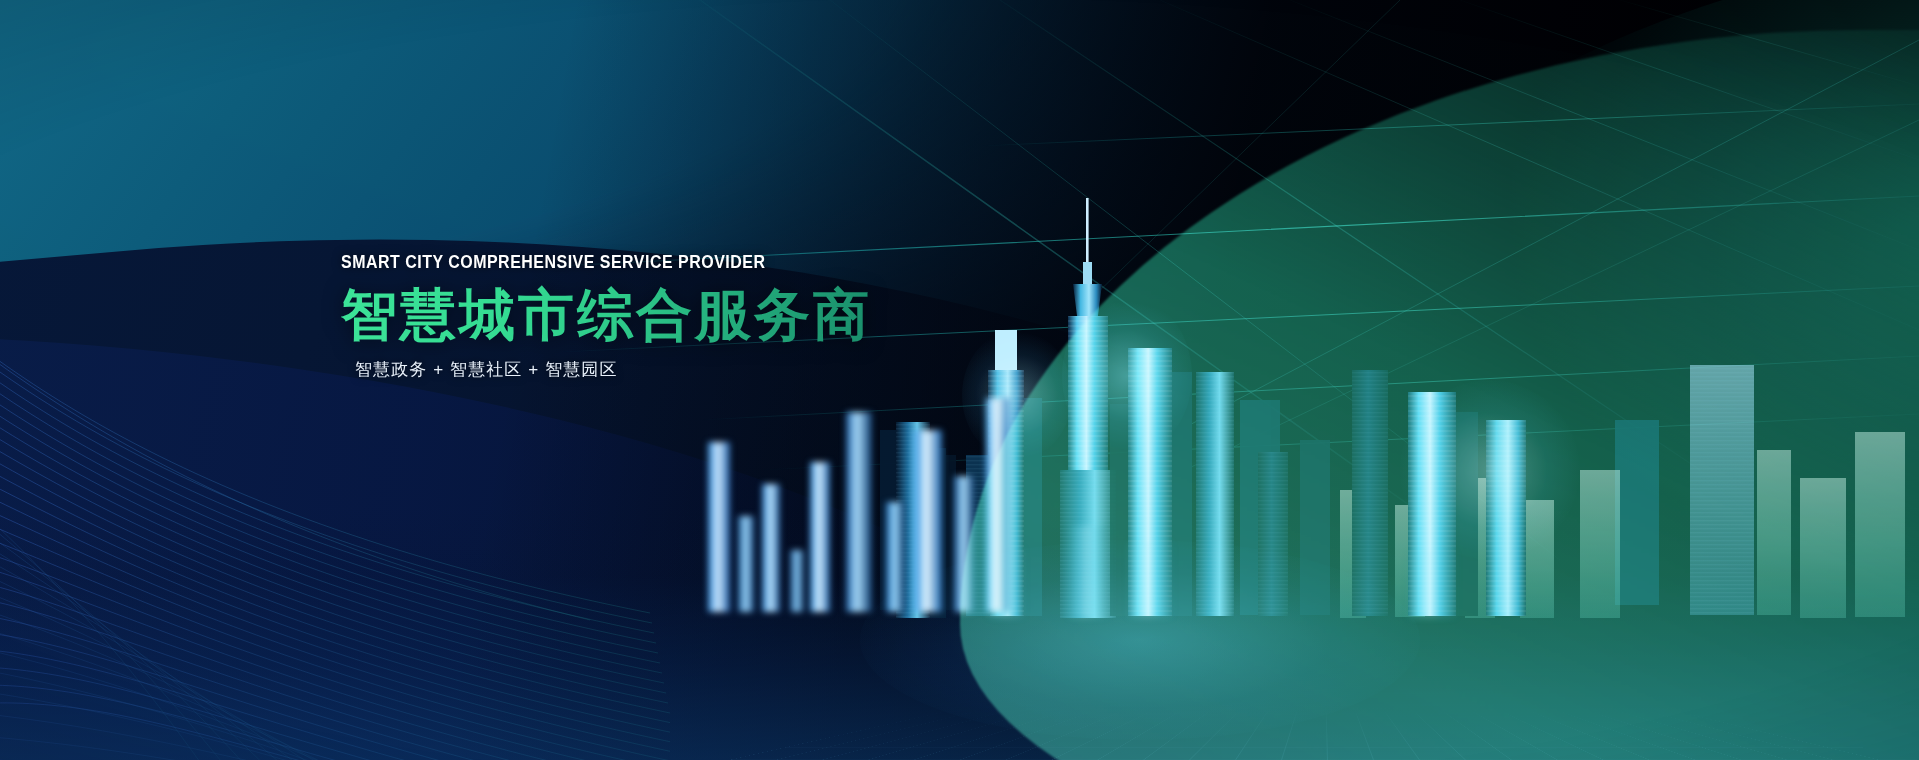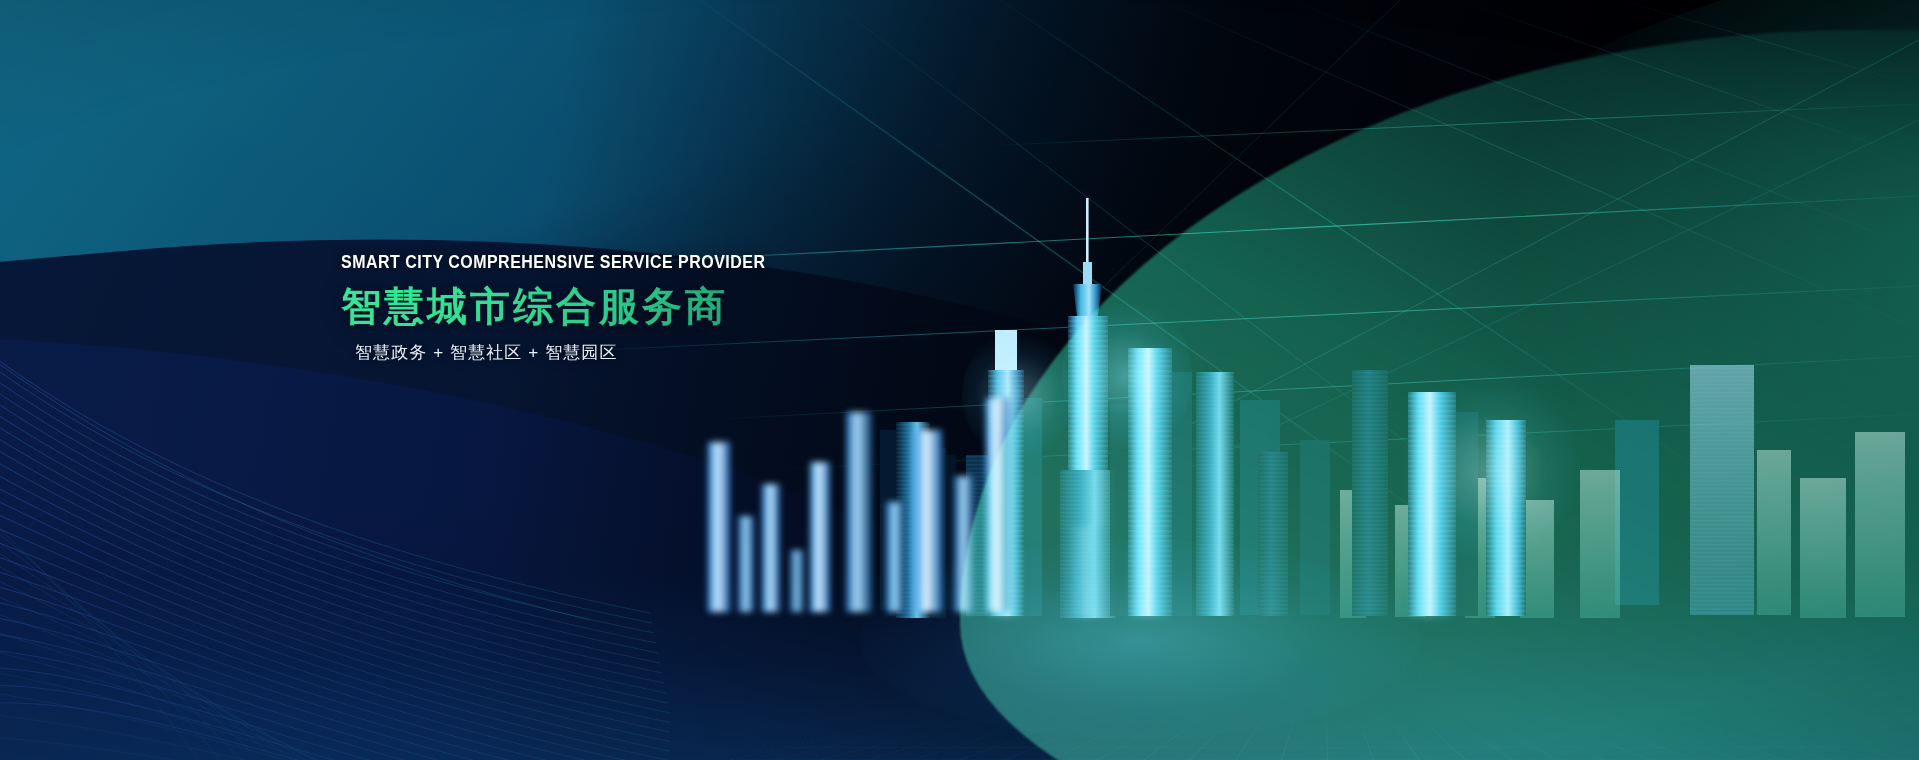--- a/index.html
+++ b/index.html
@@ -149,21 +149,21 @@
     font-weight:700;
     letter-spacing:.6px;
     line-height:1;
     transform:scaleX(.84);
     transform-origin:left center;
     text-shadow:0 0 10px rgba(0,0,0,.65);
     white-space:nowrap;
   }
   .headline{
     margin:14px 0 0 0;
-    font-size:40px;
+    font-size:56px;
     line-height:1.08;
     font-weight:700;
     letter-spacing:3px;
     white-space:nowrap;
     background:linear-gradient(95deg,#3ce398 0%,#35dd93 28%,#2ecb8a 52%,#22a97a 76%,#1a8f6c 100%);
     -webkit-background-clip:text;
             background-clip:text;
     color:transparent;
     -webkit-text-fill-color:transparent;
     filter:drop-shadow(0 2px 10px rgba(0,0,0,.55));

